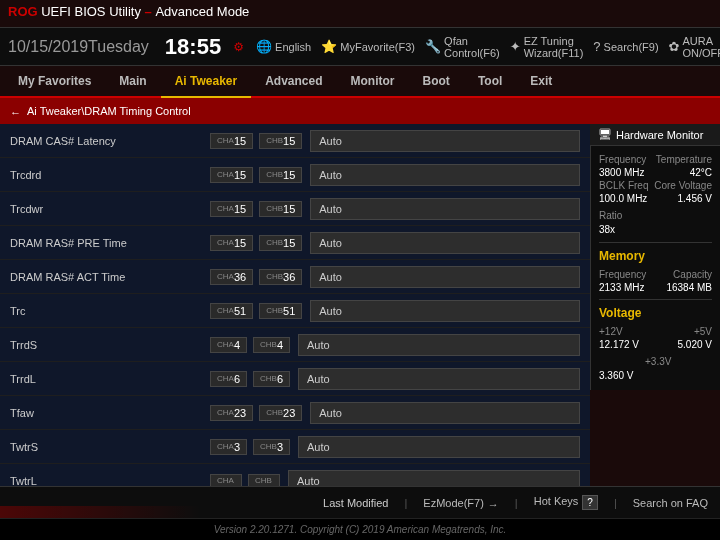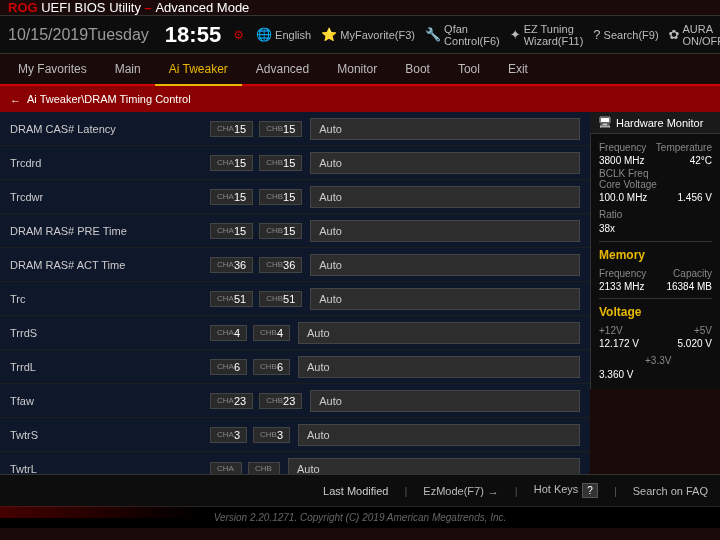--- a/index.html
+++ b/index.html
@@ -10,24 +10,23 @@
       font-family: 'Arial', sans-serif;
       color: #ccc;
       overflow: hidden;
       font-size: 12px;
     }
 
     
     .top-bar {
       background: #1a0a0a;
       display: flex;
-      align-items: center;
       padding: 4px 8px;
       border-bottom: 1px solid #333;
-      height: 16px;
+      height: 28px;
     }
     .title-logo {
       color: #cc0000;
       font-weight: bold;
       font-size: 13px;
       flex-shrink: 0;
     }
     .title-logo span { color: #fff; font-weight: normal; }
 
     
@@ -76,20 +75,21 @@
     }
 
     
     .nav-bar {
       background: #1a0a0a;
       display: flex;
       align-items: stretch;
       height: 32px;
       border-bottom: 2px solid #cc0000;
       padding: 0 4px;
+      font-weight: bold;
     }
     .nav-tab {
       padding: 0 14px;
       display: flex;
       align-items: center;
       color: #bbb;
       cursor: pointer;
       font-size: 12px;
       border-bottom: 2px solid transparent;
       margin-bottom: -2px;
@@ -515,21 +515,21 @@
     <div class="right-panel">
 
       <div class="hw-row">
         <span class="hw-label">Frequency</span>
         <span class="hw-label">Temperature</span>
       </div>
       <div class="hw-row">
         <span class="hw-value">3800 MHz</span>
         <span class="hw-value">42°C</span>
       </div>
-      <div class="hw-row" style="flex-direction:column;">
+      <div class="hw-row" style="">
         <span class="hw-label">BCLK Freq</span>
         <span class="hw-label">Core Voltage</span>
       </div>
       <div class="hw-row">
         <span class="hw-value">100.0 MHz</span>
         <span class="hw-value">1.456 V</span>
       </div>
       <div style="margin-top:4px;">
         <span class="hw-label">Ratio</span>
       </div>

